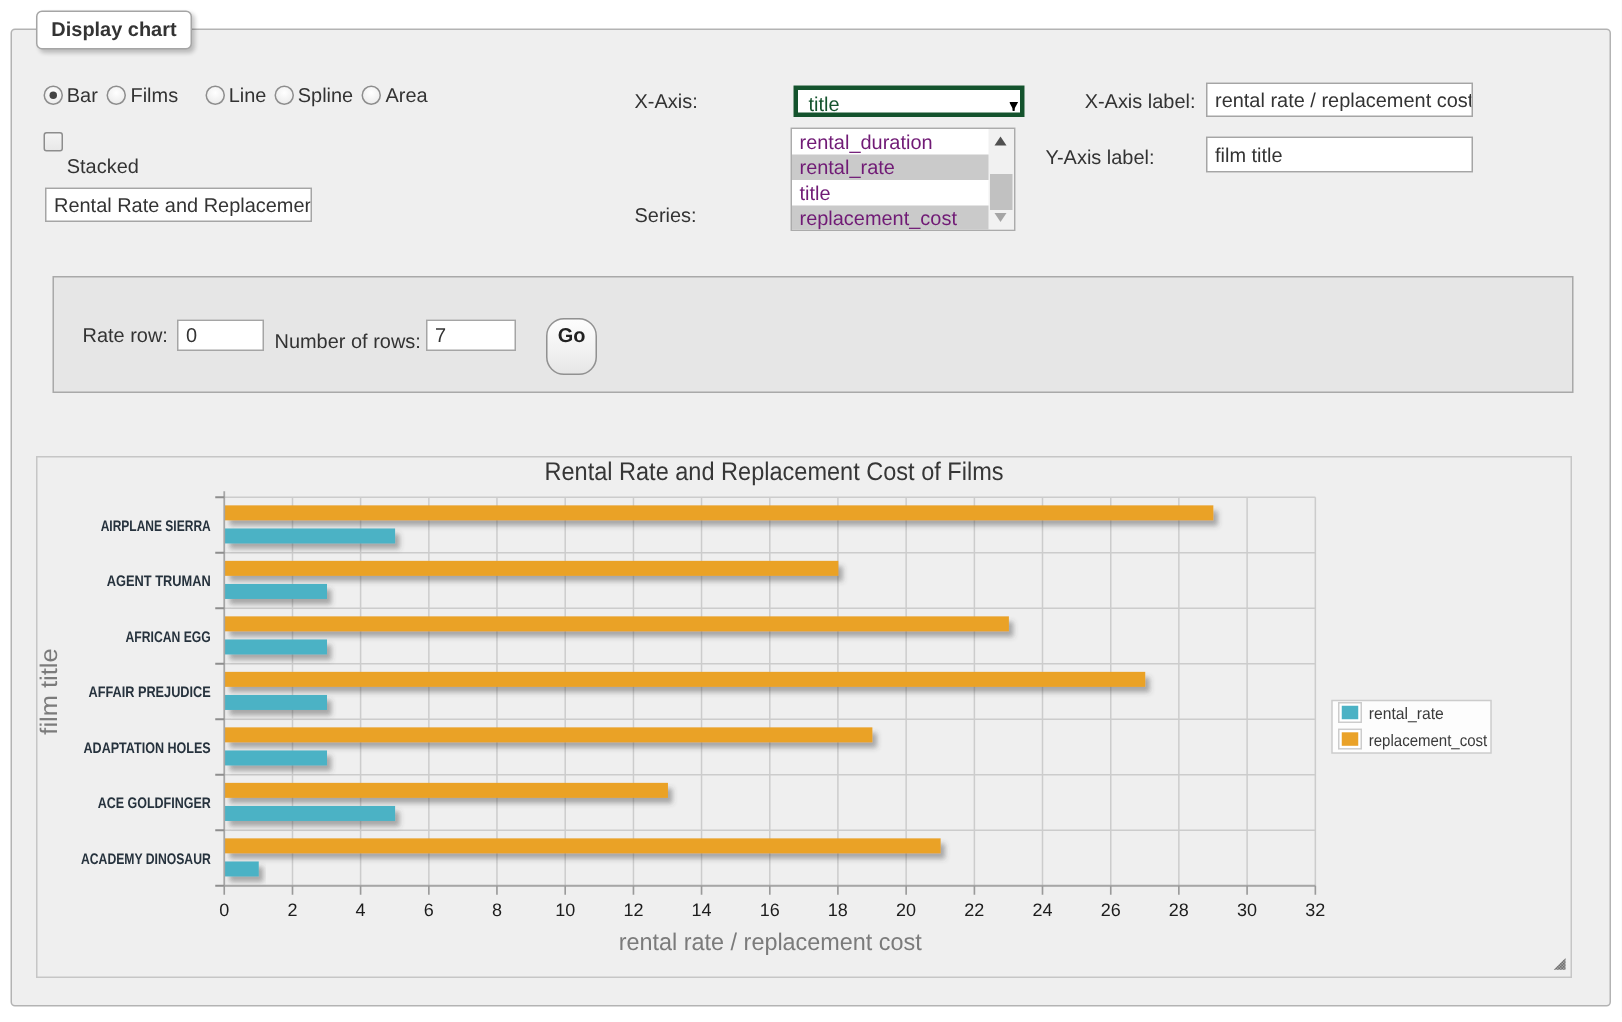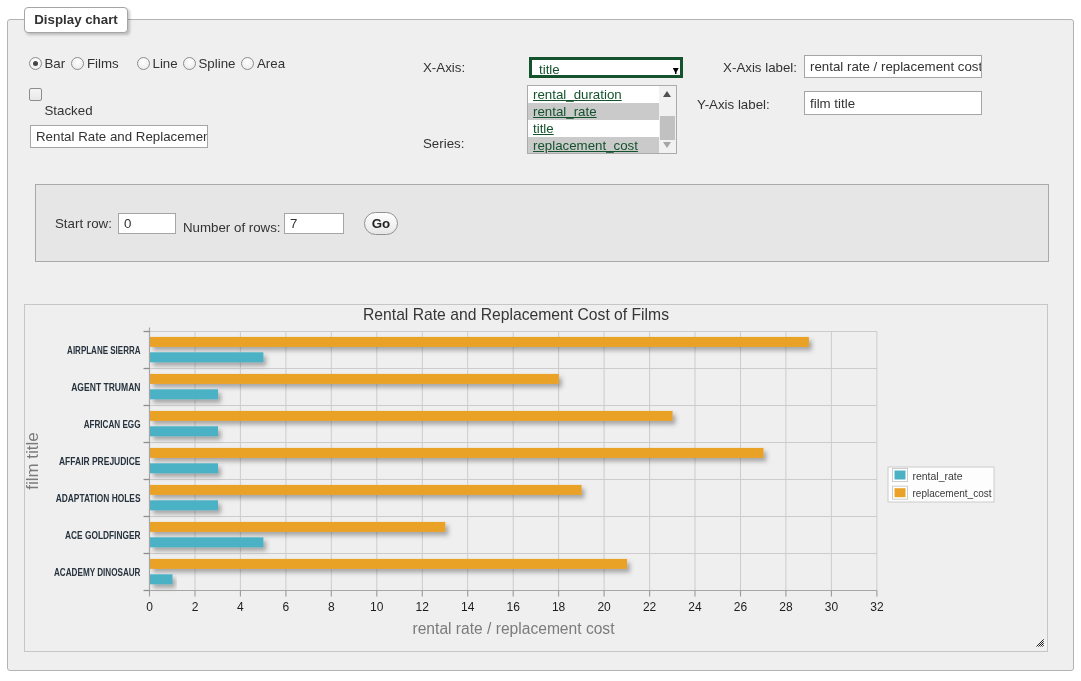--- a/index.html
+++ b/index.html
@@ -23,31 +23,31 @@
   background:#e6e6e6; border:1px solid #a9a9a9; }
 #chartbox { left:24px; top:304px; width:1024px; height:348px;
   background:#efefef; border:1px solid #c6c6c6; }
 #sel { left:529px; top:57px; width:154px; height:21px; background:#fff;
   border:3px solid #14532d; line-height:19px; padding-left:7px; color:#14532d; }
 #sel .arr { position:absolute; left:140.5px; top:7.5px; width:6.5px; height:6.5px;
   background:#000; clip-path:polygon(0 0, 100% 0, 63% 70%, 60% 100%, 40% 100%, 37% 70%); }
 #listbox { left:527px; top:85px; width:150px; height:69px; background:#fff;
   border:1px solid #ababab; overflow:hidden; }
 .opt { position:absolute; left:0; width:132px; height:17px; line-height:17px;
-  padding-left:5px; color:#14532d; white-space:nowrap;text-decoration:underline; }
+  padding-left:5px; color:#701a75; white-space:nowrap; }
 .optsel { background:#cacaca; }
 #sbar { position:absolute; right:0; top:0; width:17px; height:67px; background:#f1f1f1; }
 #sbar .thumb { position:absolute; left:1px; top:30px; width:15px; height:24px; background:#c1c1c1; }
 .tri-up { position:absolute; left:4px; top:5px; width:0; height:0;
   border-left:4.5px solid transparent; border-right:4.5px solid transparent;
   border-bottom:6px solid #505050; }
 .tri-dn { position:absolute; left:4px; bottom:5px; width:0; height:0;
   border-left:4.5px solid transparent; border-right:4.5px solid transparent;
   border-top:6px solid #a5a5a5; }
-#gobtn { left:364px; top:212px; width:34px; height:23px; border:1px solid #919191;
+#gobtn { left:364px; top:212px; width:34px; height:38px; border:1px solid #919191;
   border-radius:12px; background:linear-gradient(#fdfdfd 0%,#f2f2f2 55%,#e6e6e6 100%);
   text-align:center; line-height:21px; font-weight:bold; color:#222; }
 </style></head>
 <body>
 <div class="abs" id="fieldset"></div>
 <div class="abs" id="legendbox">Display chart</div>
 
 <div class="abs radio" style="left:28.5px;top:57px">
     <div class="dot"></div>
   </div>
@@ -81,21 +81,21 @@
       <div class="tri-dn"></div>
     </div>
 </div>
 
 <div class="abs lbl" style="left:697px;top:60px;width:100px;text-align:right">X-Axis label:</div>
 <input class="abs txt" style="left: 804px; top: 55px; width: 178px; height: 23px;" value="rental rate / replacement cost">
 <div class="abs lbl" style="left:697px;top:97px;width:100px;text-align:left">Y-Axis label:</div>
 <input class="abs txt" style="left: 804px; top: 91px; width: 178px; height: 24px;" value="film title">
 
 <div class="abs" id="panel"></div>
-<div class="abs lbl" style="left:55px;top:216px">Start row:</div>
+<div class="abs lbl" style="left:55px;top:216px">Rate row:</div>
 <input class="abs txt" style="left: 118px; top: 213px; width: 58px; height: 21px;" value="0">
 <div class="abs lbl" style="left:183px;top:220px">Number of rows:</div>
 <input class="abs txt" style="left: 284px; top: 213px; width: 60px; height: 21px;" value="7">
 <div class="abs" id="gobtn">Go</div>
 
 <div class="abs" id="chartbox">
 <svg width="1021" height="345" viewBox="0 0 1021 345" style="position:absolute;left:0;top:0;font-family:'Liberation Sans',sans-serif">
 <defs>
         <filter id="bsh" x="-20%" y="-60%" width="140%" height="260%">
           <feDropShadow dx="3" dy="3.6" stdDeviation="1.9" flood-color="#444444" flood-opacity="0.42"></feDropShadow>

